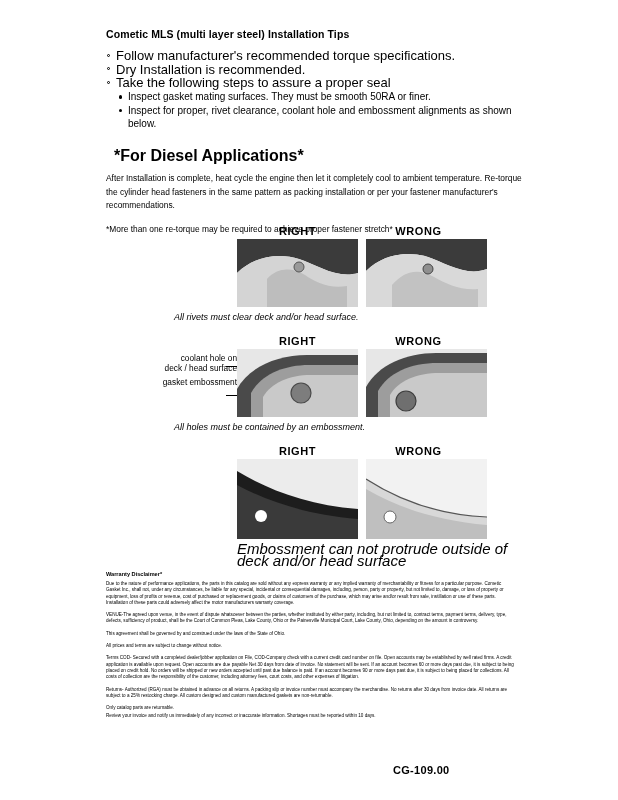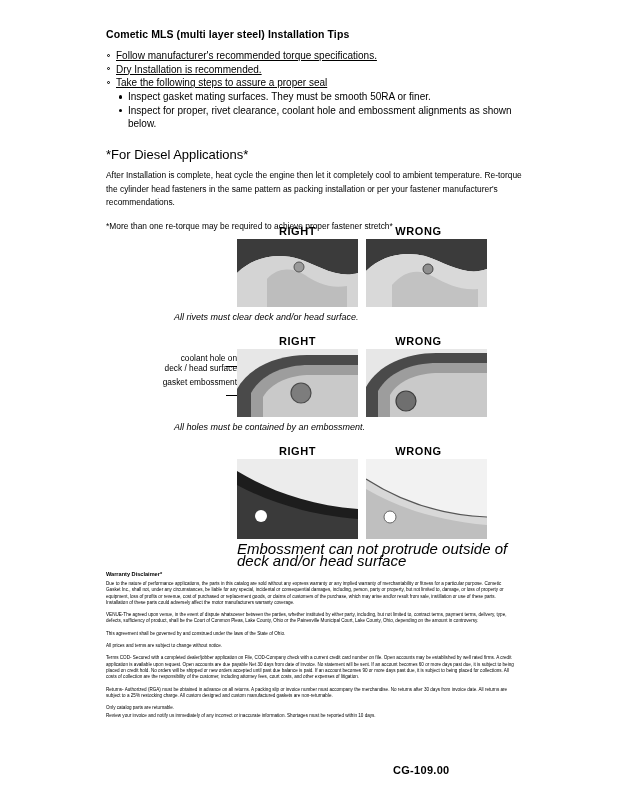--- a/index.html
+++ b/index.html
@@ -33,26 +33,25 @@
     font-weight: bold;
     margin: 0 0 9px 0;
     letter-spacing: 0.1px;
   }
   .bullet-list {
     margin: 0 0 0 0;
     padding: 0;
     list-style: none;
   }
   .bullet-list li {
-    font-size: 10px;
+    font-size: 13px;
     line-height: 13.2px;
     position: relative;
     padding-left: 10px;
     margin-bottom: 0.5px;
-    text-decoration: underline;
   }
   .bullet-list li .hollow-dot {
     position: absolute;
     left: 1px;
     top: 4.5px;
     width: 3.2px;
     height: 3.2px;
     border: 1px solid #000;
     border-radius: 50%;
     box-sizing: border-box;
@@ -72,23 +71,23 @@
   .sub-list li .solid-dot {
     position: absolute;
     left: 13px;
     top: 5px;
     width: 3.4px;
     height: 3.4px;
     background: #000;
     border-radius: 50%;
   }
   h2.section-title {
-    font-size: 13px;
-    font-weight: normal;
-    margin: 17px 0 7px 0;
+    font-size: 16px;
+    font-weight: bold;
+    margin: 17px 0 7px 8px;
   }
   p.para {
     font-size: 8.4px;
     line-height: 13.4px;
     margin: 0 0 11px 0;
   }
   p.para.last {
     margin-bottom: 0;
   }
   

